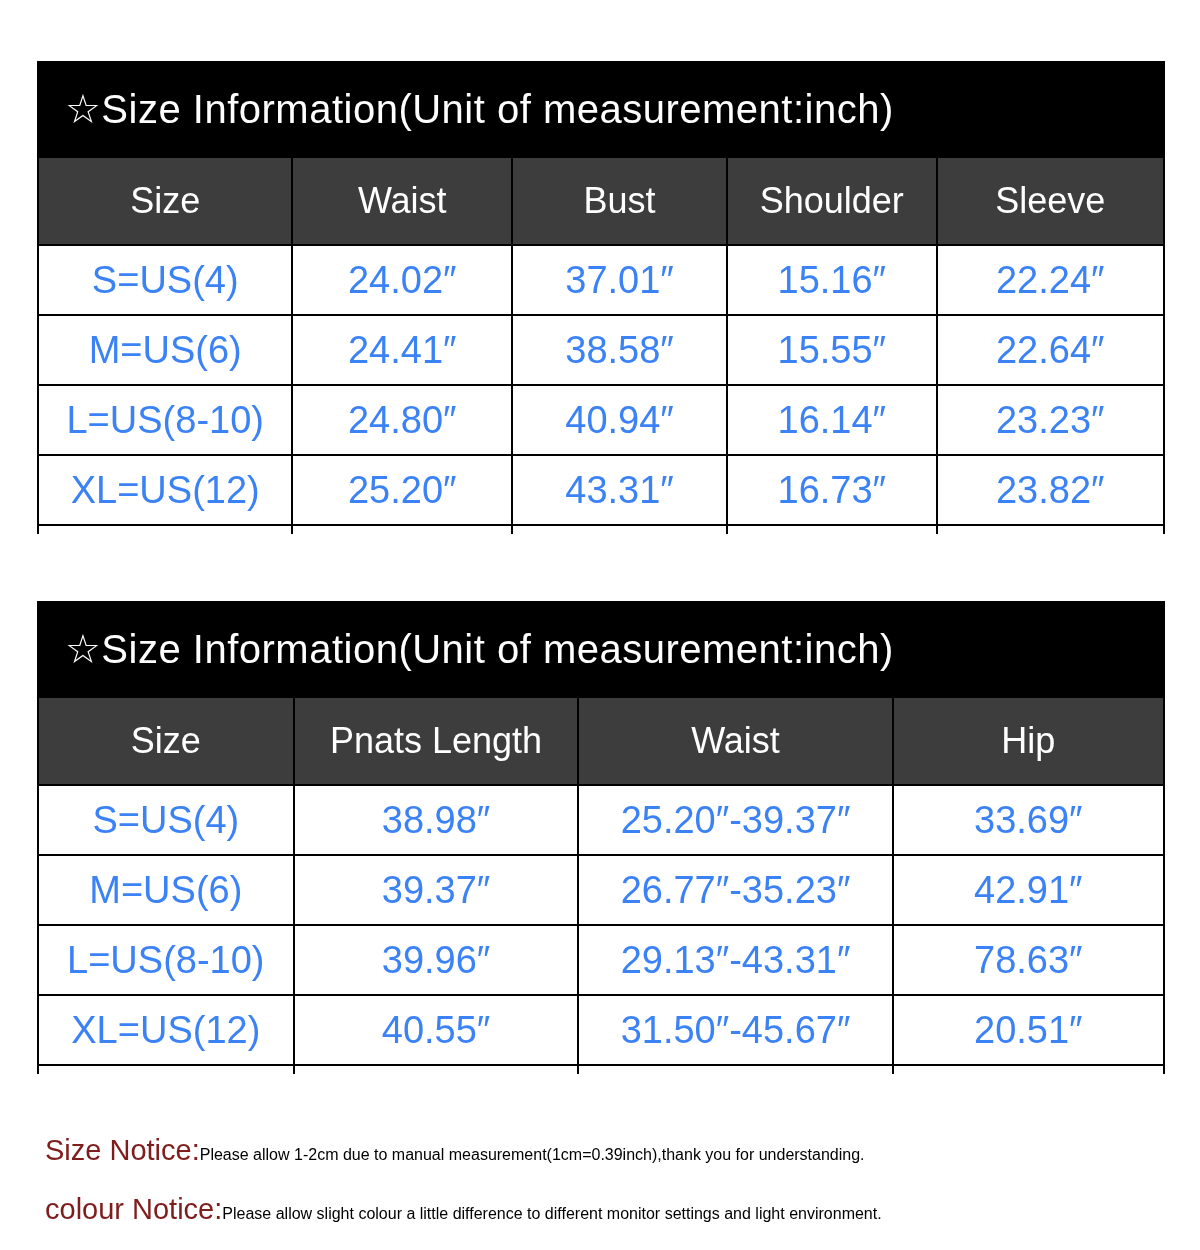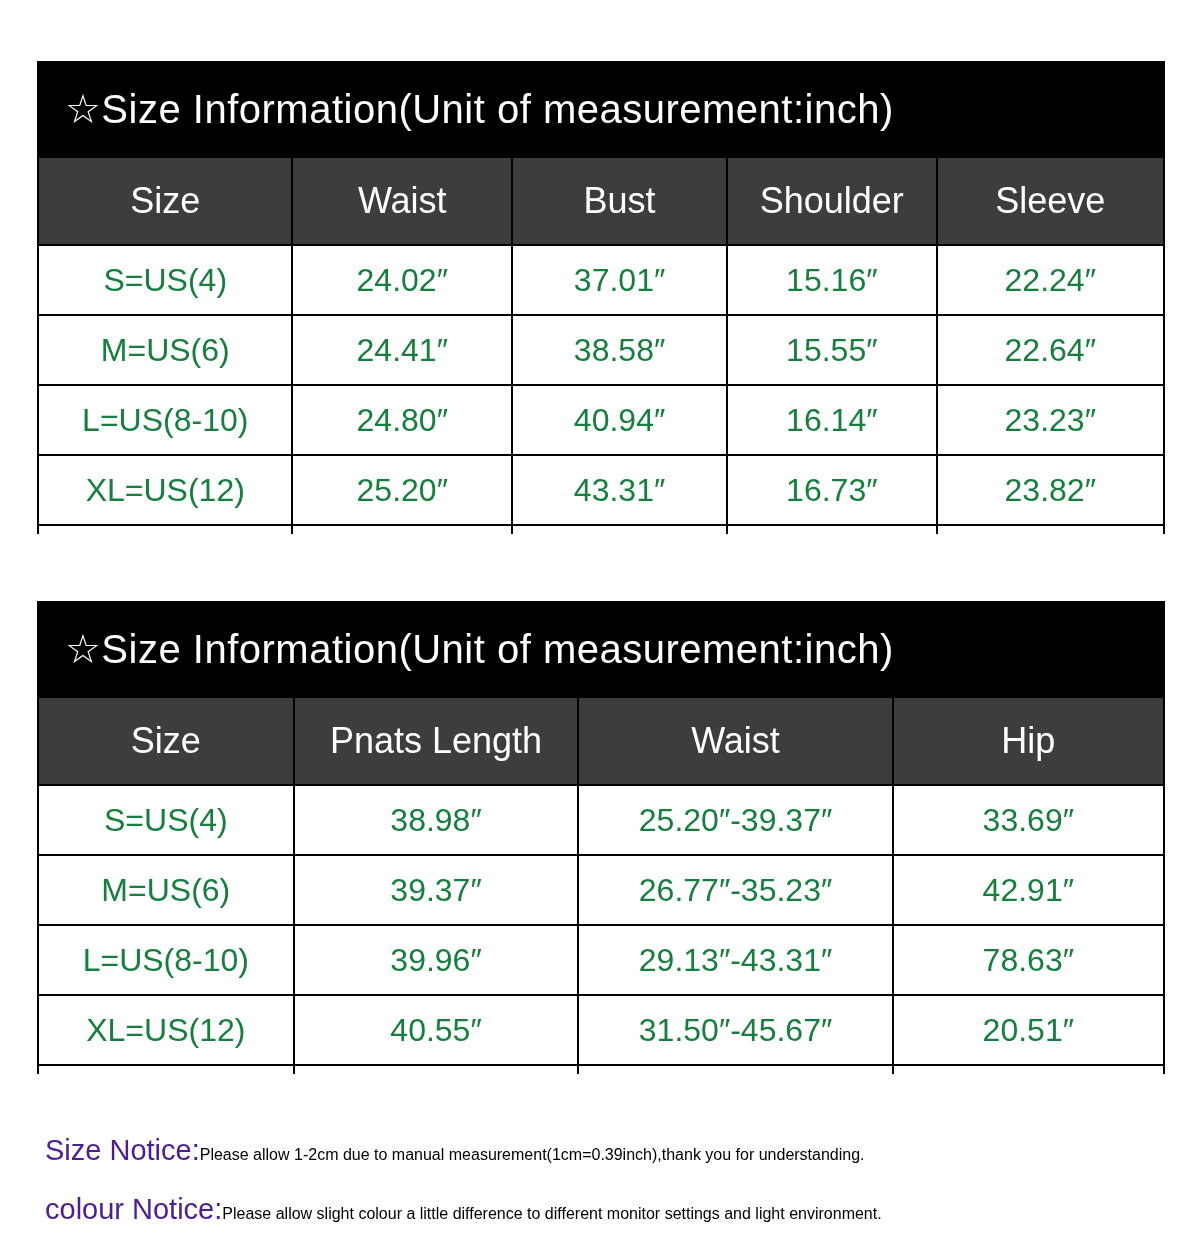--- a/index.html
+++ b/index.html
@@ -34,38 +34,38 @@
     background: #3d3d3d;
     color: #ffffff;
     font-weight: normal;
     font-size: 36px;
     height: 88px;
     border: 2px solid #000000;
     text-align: center;
     vertical-align: middle;
   }
   td {
-    font-size: 32px;
-    color: #15803d;
+    font-size: 38px;
+    color: #3b82f6;
     text-align: center;
     vertical-align: middle;
     height: 70px;
     border: 2px solid #000000;
     background: #ffffff;
     white-space: nowrap;
   }
   tr.stub td {
     height: 9px;
     border-bottom: none;
   }
 
   .notices { margin-top: 60px; margin-left: 8px; }
   .notice { margin-bottom: 26px; white-space: nowrap; }
   .notice-label {
-    color: #4c1d95;
+    color: #7f1d1d;
     font-size: 29px;
   }
   .notice-text {
     color: #000000;
     font-size: 16px;
   }
 </style>
 </head>
 <body>
 

